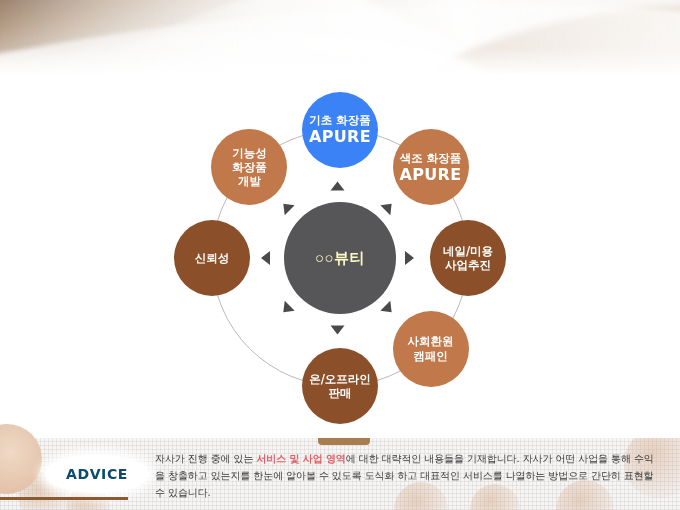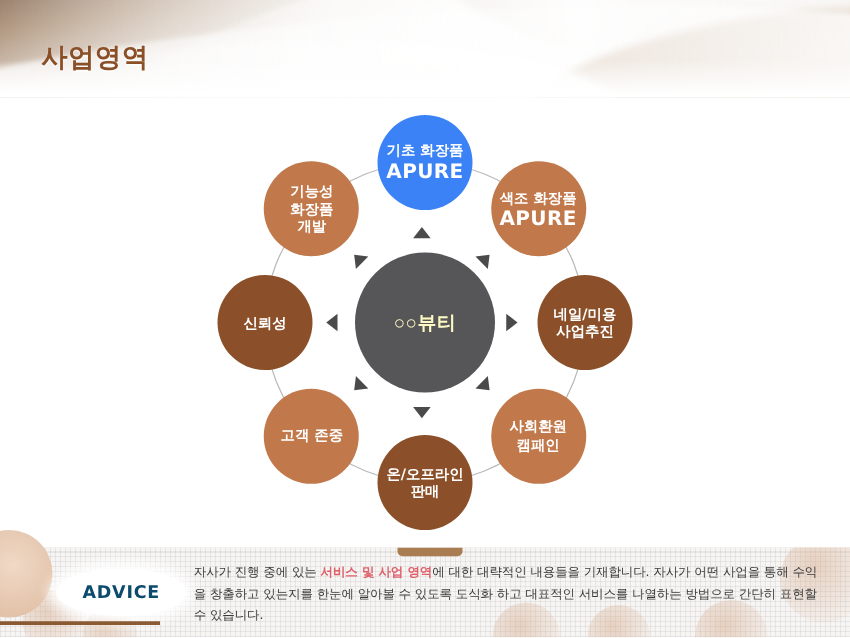--- a/index.html
+++ b/index.html
@@ -168,21 +168,20 @@
   <div id="header">
     <div class="swoosh sw2"></div>
     <div class="swoosh sw1"></div>
     <div class="swoosh sw5"></div>
     <div class="swoosh sw3"></div>
     <div class="swoosh sw7"></div>
     <div class="swoosh sw4"></div>
     <div class="swoosh sw6"></div>
     <div id="header-fade"></div>
   </div>
-  <div id="page-title">사업영역</div>
 
   <div id="diagram">
     <svg id="ring-svg" width="680" height="360">
       <circle id="ring-circle" cx="340" cy="180" r="128" fill="none" stroke="#b9b9b9" stroke-width="1"></circle>
     </svg>
     <div id="center-node" style="width: 112px; height: 112px; background: rgb(86, 86, 89); color: #fef9c3; left: 284px; top: 124px; font-family: Liberation Serif, serif;">
       <span>○○뷰티</span>
     </div>
   <div class="node" style="width: 76px; height: 76px; left: 302px; top: 14px; background: #3b82f6;">
         <span class="ln ko">기초 화장품</span>
@@ -202,23 +201,20 @@
       <div class="node" style="width: 76px; height: 76px; left: 392.51px; top: 232.51px; background: rgb(193, 120, 74);">
         <span class="ln ko">사회환원</span>
         <span class="ln ko">캠패인</span>
       </div>
       <div class="arrow" style="border-top: 7px solid transparent; border-bottom: 7px solid transparent; border-left: 9px solid rgb(74, 74, 74); left: 383.912px; top: 223.912px; transform: rotate(45deg); transform-origin: 50% 50%;"></div>
       <div class="node" style="width: 76px; height: 76px; left: 302px; top: 270px; background: rgb(139, 80, 41);">
         <span class="ln ko">온/오프라인</span>
         <span class="ln ko">판매</span>
       </div>
       <div class="arrow" style="border-top: 7px solid transparent; border-bottom: 7px solid transparent; border-left: 9px solid rgb(74, 74, 74); left: 333px; top: 245px; transform: rotate(90deg); transform-origin: 50% 50%;"></div>
-      <div class="node" style="width: 76px; height: 76px; left: 211.49px; top: 232.51px; background: rgb(193, 120, 74);">
-        <span class="ln ko">고객 존중</span>
-      </div>
       <div class="arrow" style="border-top: 7px solid transparent; border-bottom: 7px solid transparent; border-left: 9px solid rgb(74, 74, 74); left: 282.088px; top: 223.912px; transform: rotate(135deg); transform-origin: 50% 50%;"></div>
       <div class="node" style="width: 76px; height: 76px; left: 174px; top: 142px; background: rgb(139, 80, 41);">
         <span class="ln ko">신뢰성</span>
       </div>
       <div class="arrow" style="border-top: 7px solid transparent; border-bottom: 7px solid transparent; border-left: 9px solid rgb(74, 74, 74); left: 261px; top: 173px; transform: rotate(180deg); transform-origin: 50% 50%;"></div>
       <div class="node" style="width: 76px; height: 76px; left: 211.49px; top: 51.4903px; background: rgb(193, 120, 74);">
         <span class="ln ko">기능성</span>
         <span class="ln ko">화장품</span>
         <span class="ln ko">개발</span>
       </div>

